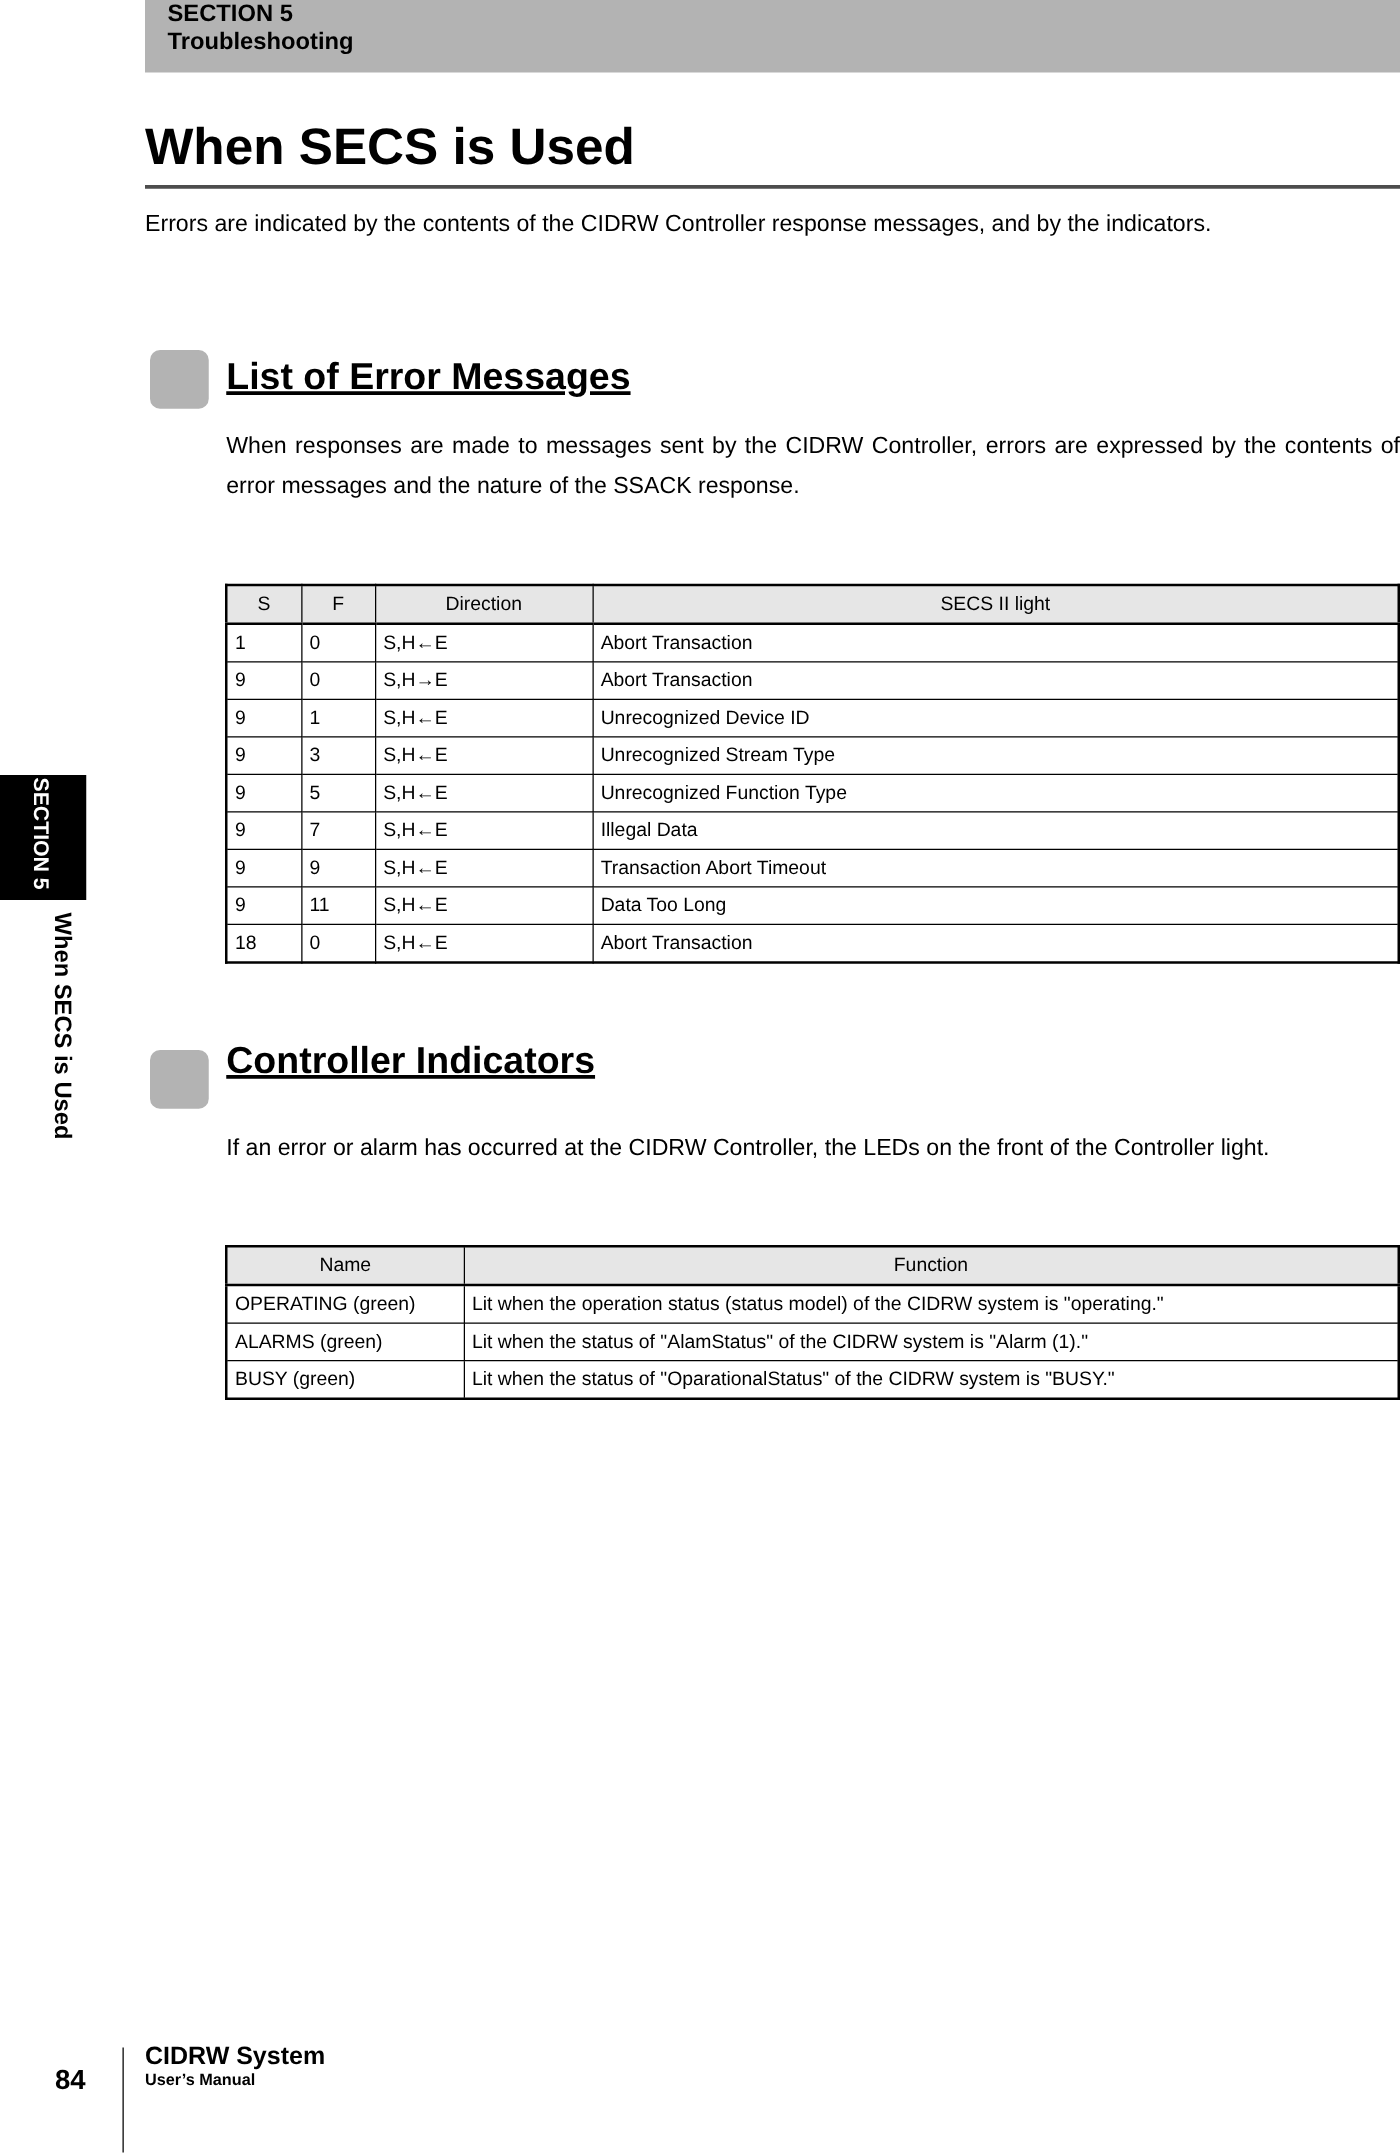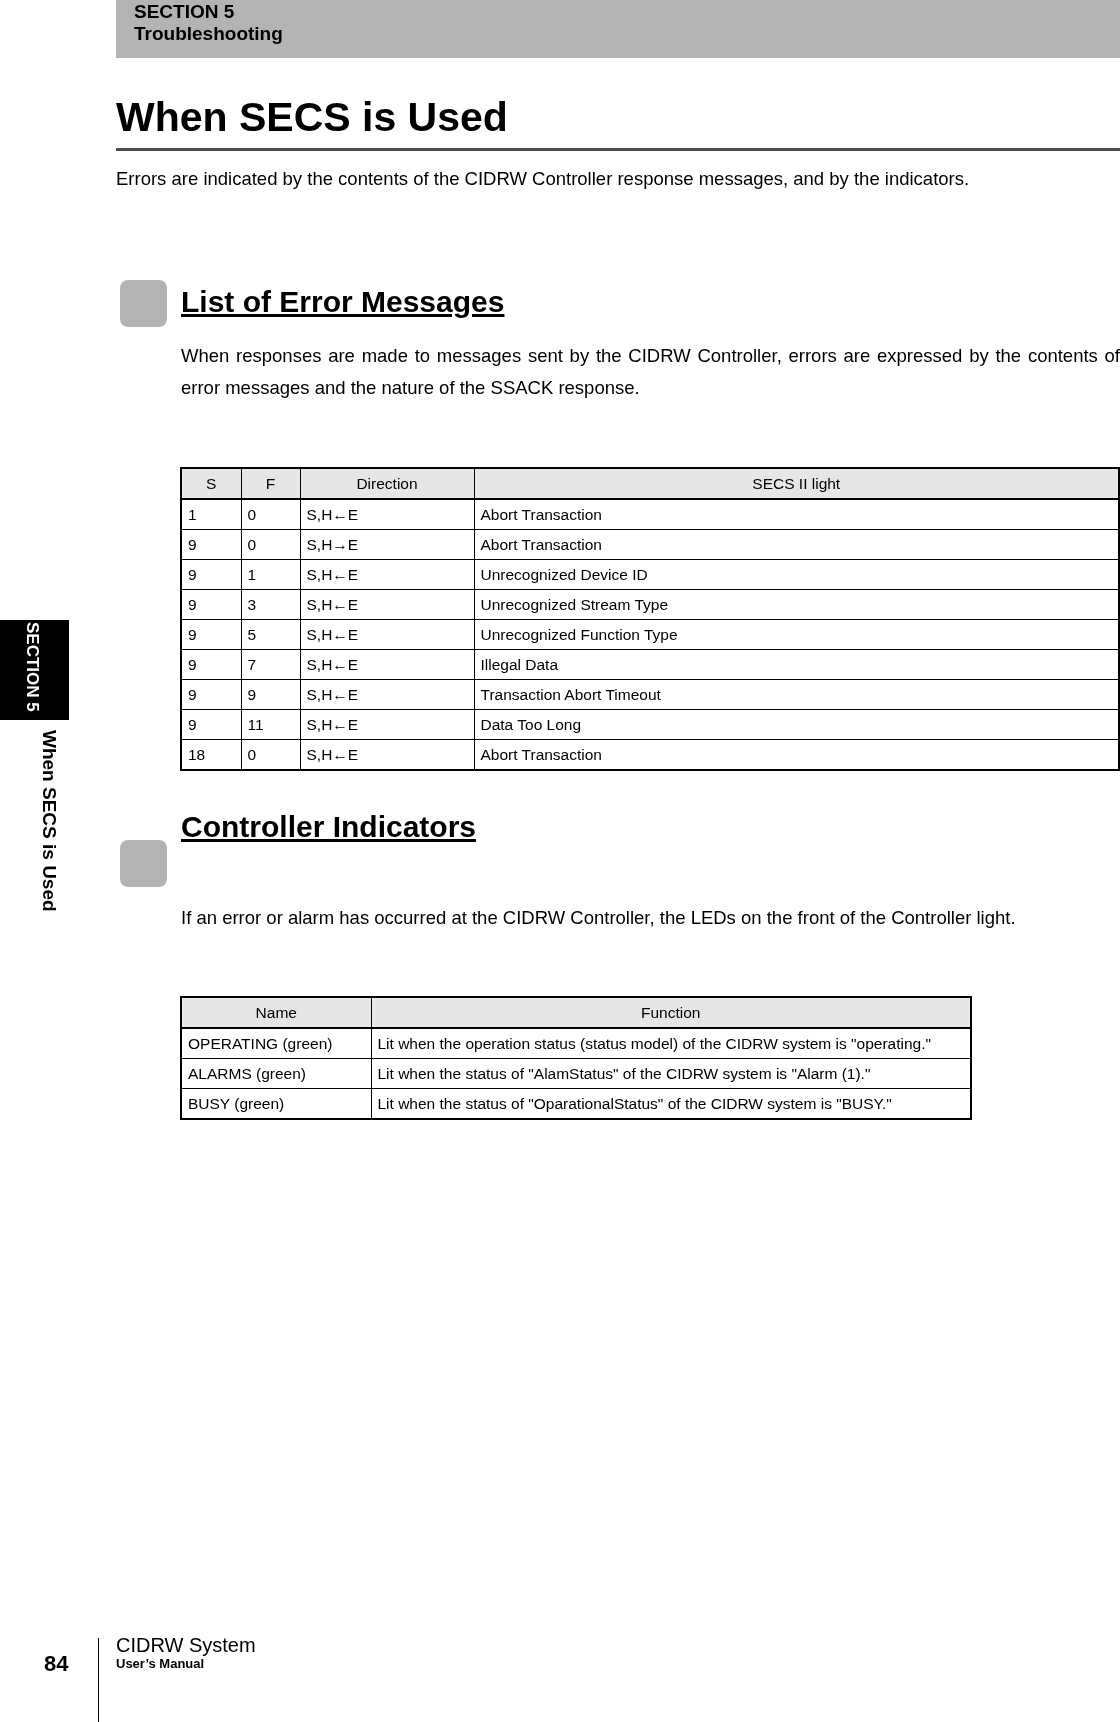--- a/index.html
+++ b/index.html
@@ -55,21 +55,21 @@
     position:absolute; left:22px; top:622px; color:#fff; font-weight:bold; font-size:17px;
     writing-mode:vertical-rl; white-space:nowrap;
   }
   .side-title {
     position:absolute; left:38px; top:730px; color:#000; font-weight:bold; font-size:19px;
     writing-mode:vertical-rl; white-space:nowrap;
   }
 
   .footer-page { position:absolute; left:44px; top:1651px; font-weight:bold; font-size:22px; }
   .footer-line { position:absolute; left:98px; top:1638px; width:1px; height:84px; background:#000; }
-  .footer-product { position:absolute; left:116px; top:1633px; font-weight:normal; font-size:20px; line-height:24px; }
+  .footer-product { position:absolute; left:116px; top:1633px; font-weight:bold; font-size:20px; line-height:24px; }
   .footer-doc { position:absolute; left:116px; top:1656px; font-weight:bold; font-size:13px; line-height:16px; }
 </style>
 </head>
 <body>
 
 <div class="header-bar">
   <div class="sec">SECTION 5</div>
   <div class="sub">Troubleshooting</div>
 </div>
 
@@ -148,24 +148,24 @@
     <tr>
       <td>18</td>
       <td>0</td>
       <td>S,H←E</td>
       <td>Abort Transaction</td>
     </tr>
   </tbody>
 </table>
 
 <div class="sec-square" style="left:120px; top:840px;"></div>
-<h2 class="sec-heading" style="top:808px;text-align:right;">Controller Indicators</h2>
+<h2 class="sec-heading" style="top:830px;text-align:right;">Controller Indicators</h2>
 <p class="para" style="top:902px; white-space:nowrap;">If an error or alarm has occurred at the CIDRW Controller, the LEDs on the front of the Controller light.</p>
 
-<table class="grid" style="left:180px; top:996px; width:792px;">
+<table class="grid" style="left:180px; top:996px; width:940px;">
   <colgroup>
     <col style="width:190px">
       <col>
   </colgroup>
   <thead>
     <tr>
       <th>Name</th>
       <th>Function</th>
     </tr>
   </thead>

